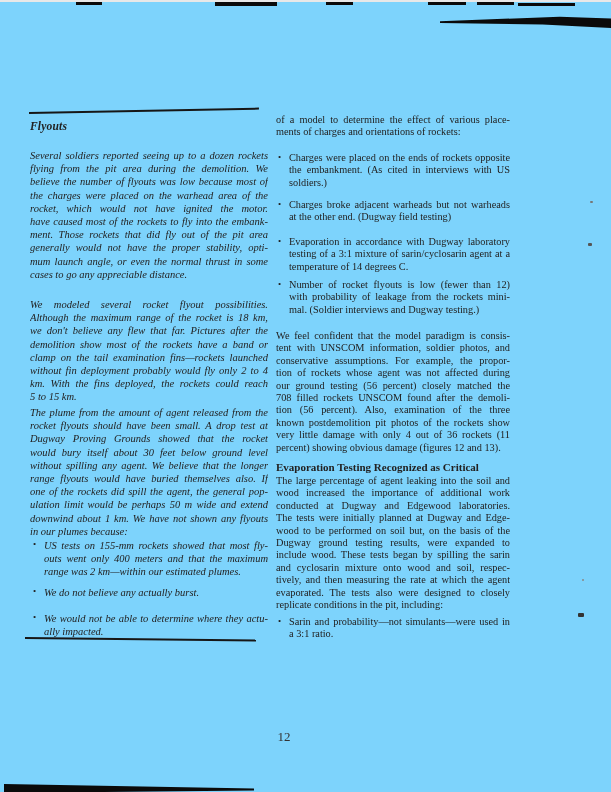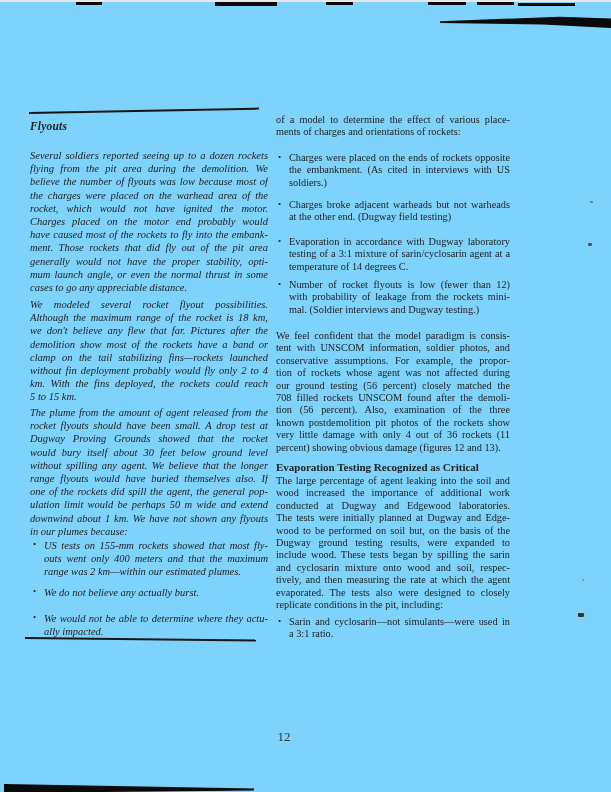--- a/index.html
+++ b/index.html
@@ -48,33 +48,32 @@
 
   <div class="rule rule-top"></div>
   <div class="block colL lheading" style="top:118px">Flyouts</div>
 
   <div class="block colL" style="top:147px">
       <div class="tline">Several soldiers reported seeing up to a dozen rockets</div>
       <div class="tline">flying from the pit area during the demolition. We</div>
       <div class="tline">believe the number of flyouts was low because most of</div>
       <div class="tline">the charges were placed on the warhead area of the</div>
       <div class="tline">rocket, which would not have ignited the motor.</div>
-      <div class="tline">Charges placed on the motor end probably would</div>
       <div class="tline">have caused most of the rockets to fly into the embank-</div>
       <div class="tline">ment. Those rockets that did fly out of the pit area</div>
       <div class="tline">generally would not have the proper stability, opti-</div>
       <div class="tline">mum launch angle, or even the normal thrust in some</div>
       <div class="tline tlast">cases to go any appreciable distance.</div>
     </div>
   <div class="block colL" style="top:296px">
       <div class="tline">We modeled several rocket flyout possibilities.</div>
       <div class="tline">Although the maximum range of the rocket is 18 km,</div>
       <div class="tline">we don't believe any flew that far. Pictures after the</div>
       <div class="tline">demolition show most of the rockets have a band or</div>
-      <div class="tline">clamp on the tail stabilizing fins—rockets launched</div>
+      <div class="tline">clamp on the tail examination fins—rockets launched</div>
       <div class="tline">without fin deployment probably would fly only 2 to 4</div>
       <div class="tline">km. With the fins deployed, the rockets could reach</div>
       <div class="tline tlast">5 to 15 km.</div>
     </div>
   <div class="block colL" style="top:404px">
       <div class="tline">The plume from the amount of agent released from the</div>
       <div class="tline">rocket flyouts should have been small. A drop test at</div>
       <div class="tline">Dugway Proving Grounds showed that the rocket</div>
       <div class="tline">would bury itself about 30 feet below ground level</div>
       <div class="tline">without spilling any agent. We believe that the longer</div>
@@ -171,19 +170,19 @@
       <div class="tline">include wood. These tests began by spilling the sarin</div>
       <div class="tline">and cyclosarin mixture onto wood and soil, respec-</div>
       <div class="tline">tively, and then measuring the rate at which the agent</div>
       <div class="tline">evaporated. The tests also were designed to closely</div>
       <div class="tline tlast">replicate conditions in the pit, including:</div>
     </div>
 
   <div class="block colR bullet" style="top:614px">
     <span class="dot">•</span>
     <div>
-        <div class="tline">Sarin and cyclosarin—not simulants—were used in</div>
+        <div class="tline">Sarin and probability—not simulants—were used in</div>
         <div class="tline tlast">a 3:1 ratio.</div>
       </div>
   </div>
 
   <div class="pagenum">12</div>
 </div>
 
 </body></html>

